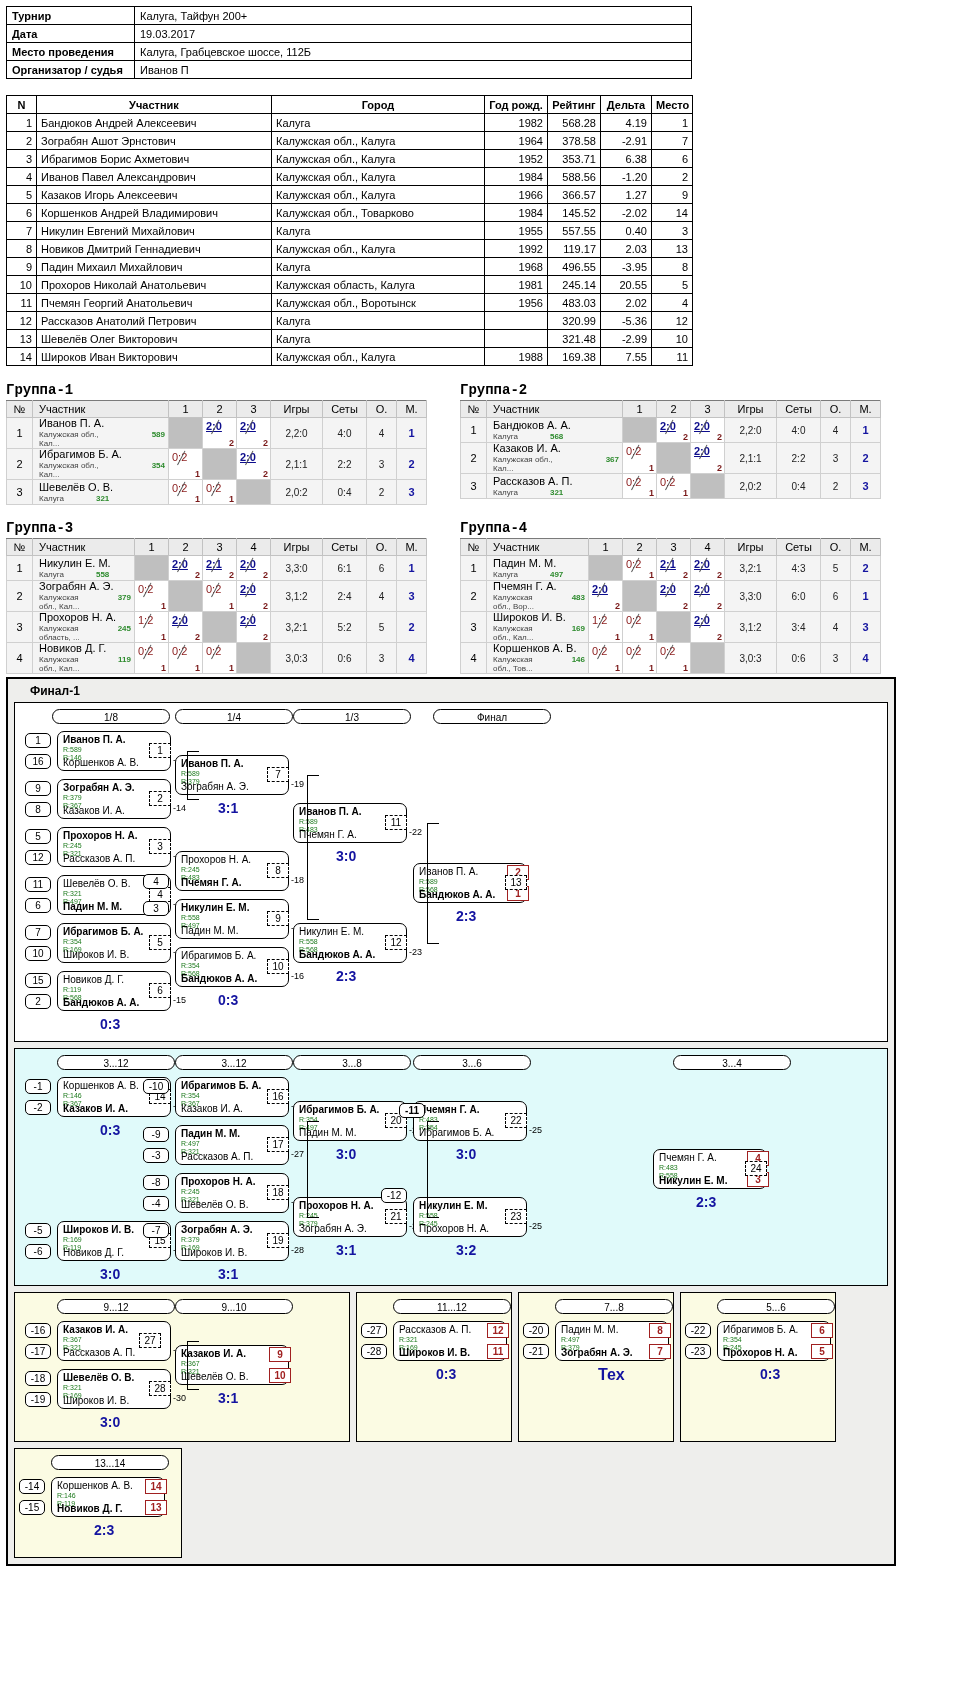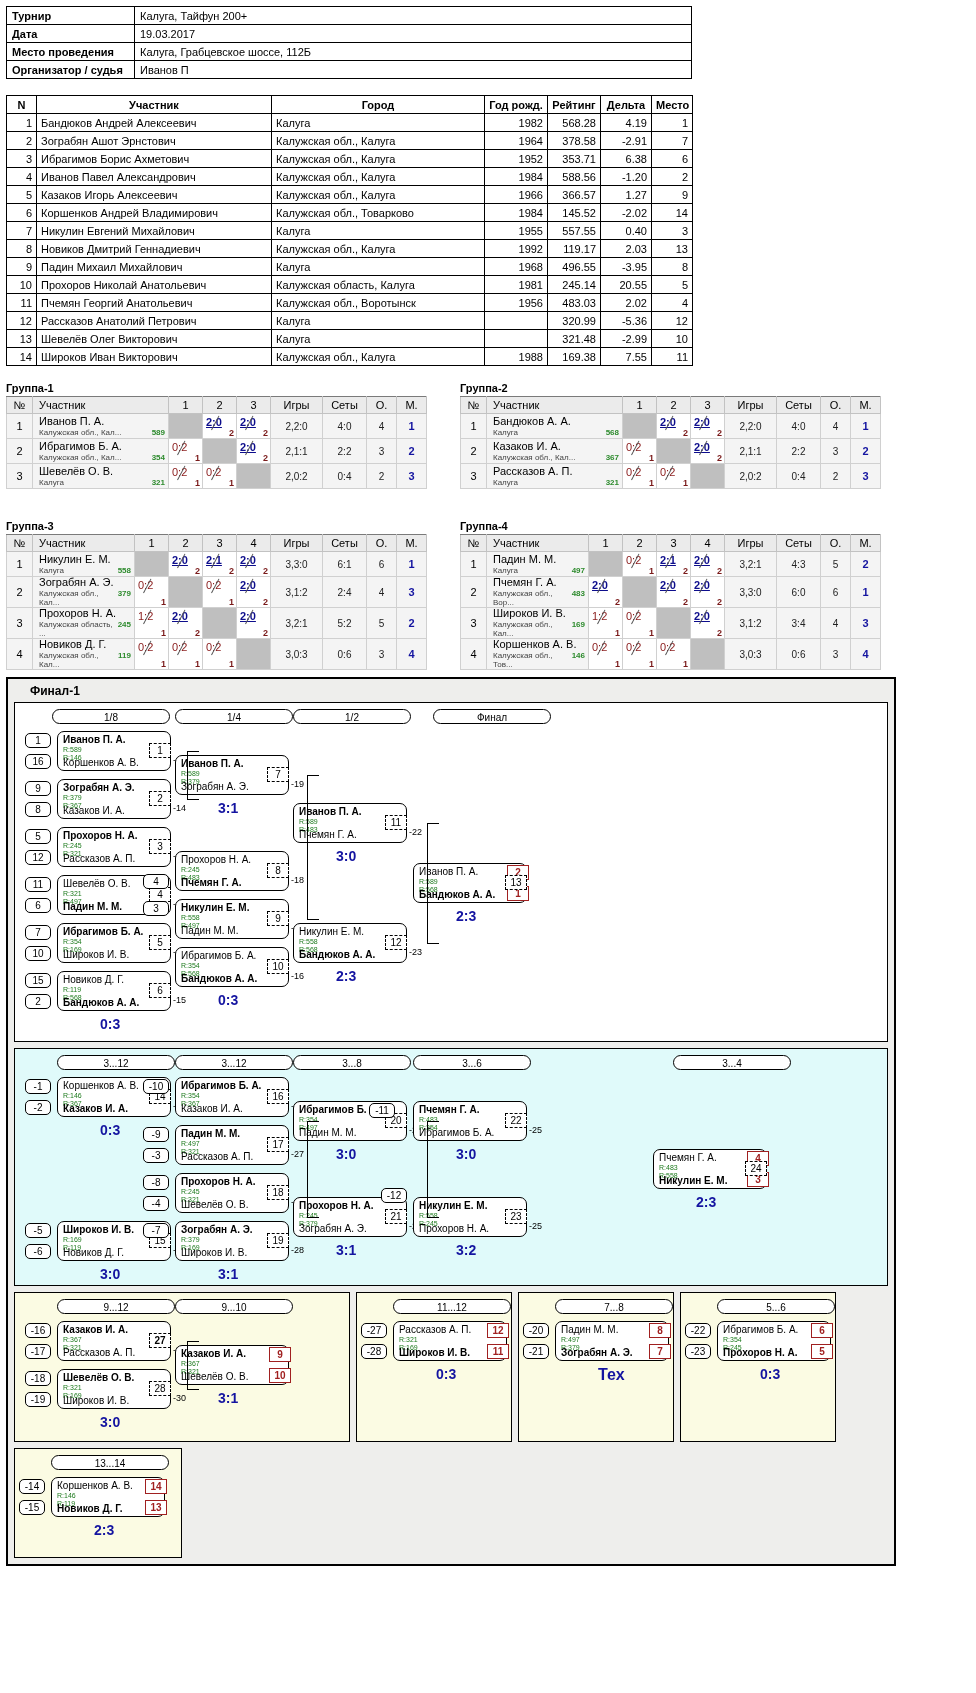--- a/index.html
+++ b/index.html
@@ -48,22 +48,23 @@
   .players-table td.c-num { text-align: right; }
   .players-table col.w-year { width: 63px; }
   .players-table col.w-rating { width: 53px; }
   .players-table col.w-delta { width: 51px; }
   .players-table col.w-place { width: 41px; }
 
   
   .groups-row { position: relative; margin-top: 16px; }
   .group-block { position: absolute; }
   .group-title {
-    font-size: 11px; font-weight: bold; color: #000;
+    font-size: 14px; font-weight: bold; color: #000;
     margin-bottom: 2px;
+    font-family: Liberation Mono, monospace;
   }
   table.grp {
     border-collapse: collapse;
     font-size: 10px;
     table-layout: fixed;
     border: 1px solid #7a7a7a;
     background: #fff;
   }
   table.grp th {
     background: #ebebeb;
@@ -84,22 +85,22 @@
     vertical-align: middle;
     background: #f4f4f4;
   }
   table.grp td.nm {
     background: #f4f4f4;
     padding: 0 3px 0 6px;
   }
   table.grp td.num { text-align: center; font-size: 11px; background:#f4f4f4; }
   td.nm .pn { font-size: 11px; color: #000; line-height: 11px; }
   td.nm .sub {
-    display: flex; justify-content: space-between;
-    font-size: 8px; color: #444; line-height: 9px; margin-top: 1px;
+    display: flex; justify-content: flex-start;
+    font-size: 8px; color: #444; line-height: 9px; margin-top: 1px; gap: 32px;
   }
   td.nm .sub .rt { color: #2e8b2e; font-weight: bold; font-size: 8px; }
   table.grp td.cell { background: #fff; position: relative; text-align: center; }
   table.grp td.cell.dead { background: #bfbfbf; }
   table.grp td.agg { background:#f4f4f4; text-align: center; font-size: 10px; color:#222; }
   table.grp td.place { background:#f4f4f4; text-align: center; font-size: 11px; font-weight: bold; color:#1414a0; }
   .sc {
     position: relative; width: 100%; height: 100%;
     display: block;
   }
@@ -966,21 +967,21 @@
       </table>
     </div>
   </div>
 
 <div class="bracket-wrap">
   <div class="bracket-title">Финал-1</div>
 
   <div class="panel white" id="panel-main" style="height:340px;">
       <div class="rnd-label" style="left: 37px; top: 6px; width: 118px;">1/8</div>
       <div class="rnd-label" style="left: 160px; top: 6px; width: 118px;">1/4</div>
-      <div class="rnd-label" style="left: 278px; top: 6px; width: 118px;">1/2</div>
+      <div class="rnd-label" style="left: 278px; top: 6px; width: 118px;">1/3</div>
       <div class="rnd-label" style="left: 418px; top: 6px; width: 118px;">Финал</div>
       <div class="matchbox" style="left: 42px; top: 28px;">
         <div class="mb-top w">Иванов П. А.</div>
         <div class="mb-r1">R:589</div>
         <div class="mb-r2">R:146</div>
         <div class="mb-score">3:0</div>
         <div class="mb-bot ">Коршенков А. В.</div>
       </div>
       <div class="seedbox" style="left: 10px; top: 30px;">1</div>
       <div class="seedbox" style="left: 10px; top: 51px;">16</div>
@@ -1206,21 +1207,21 @@
       </div>
       <div class="mb-idx" style="left: 370px; top: 160px;">21</div>
       <div class="edgenum" style="left: 394px; top: 172px;">-26</div>
       <div class="matchbox" style="left: 398px; top: 52px;">
         <div class="mb-top w">Пчемян Г. А.</div>
         <div class="mb-r1">R:483</div>
         <div class="mb-r2">R:354</div>
         <div class="mb-score">3:0</div>
         <div class="mb-bot ">Ибрагимов Б. А.</div>
       </div>
-      <div class="seedbox" style="left: 354px; top: 54px;">-11</div>
+      <div class="seedbox" style="left: 384px; top: 54px; font-weight: bold;">-11</div>
       <div class="mb-idx" style="left: 490px; top: 64px;">22</div>
       <div class="edgenum" style="left: 514px; top: 76px;">-25</div>
       <div class="matchbox" style="left: 398px; top: 148px;">
         <div class="mb-top w">Никулин Е. М.</div>
         <div class="mb-r1">R:558</div>
         <div class="mb-r2">R:245</div>
         <div class="mb-score">3:2</div>
         <div class="mb-bot ">Прохоров Н. А.</div>
       </div>
       <div class="seedbox" style="left: 366px; top: 139px;">-12</div>
@@ -1250,21 +1251,21 @@
         <div class="rnd-label" style="left: 160px; top: 6px; width: 118px;">9...10</div>
         <div class="matchbox" style="left: 42px; top: 28px;">
           <div class="mb-top w">Казаков И. А.</div>
           <div class="mb-r1">R:367</div>
           <div class="mb-r2">R:321</div>
           <div class="mb-score">3:0</div>
           <div class="mb-bot ">Рассказов А. П.</div>
         </div>
         <div class="seedbox" style="left: 10px; top: 30px;">-16</div>
         <div class="seedbox" style="left: 10px; top: 51px;">-17</div>
-        <div class="mb-idx" style="left: 134px; top: 40px; font-weight: bold;">27</div>
+        <div class="mb-idx" style="left: 124px; top: 40px;">27</div>
         <div class="edgenum" style="left: 158px; top: 52px;">-30</div>
         <div class="matchbox" style="left: 42px; top: 76px;">
           <div class="mb-top w">Шевелёв О. В.</div>
           <div class="mb-r1">R:321</div>
           <div class="mb-r2">R:169</div>
           <div class="mb-score">3:0</div>
           <div class="mb-bot ">Широков И. В.</div>
         </div>
         <div class="seedbox" style="left: 10px; top: 78px;">-18</div>
         <div class="seedbox" style="left: 10px; top: 99px;">-19</div>

